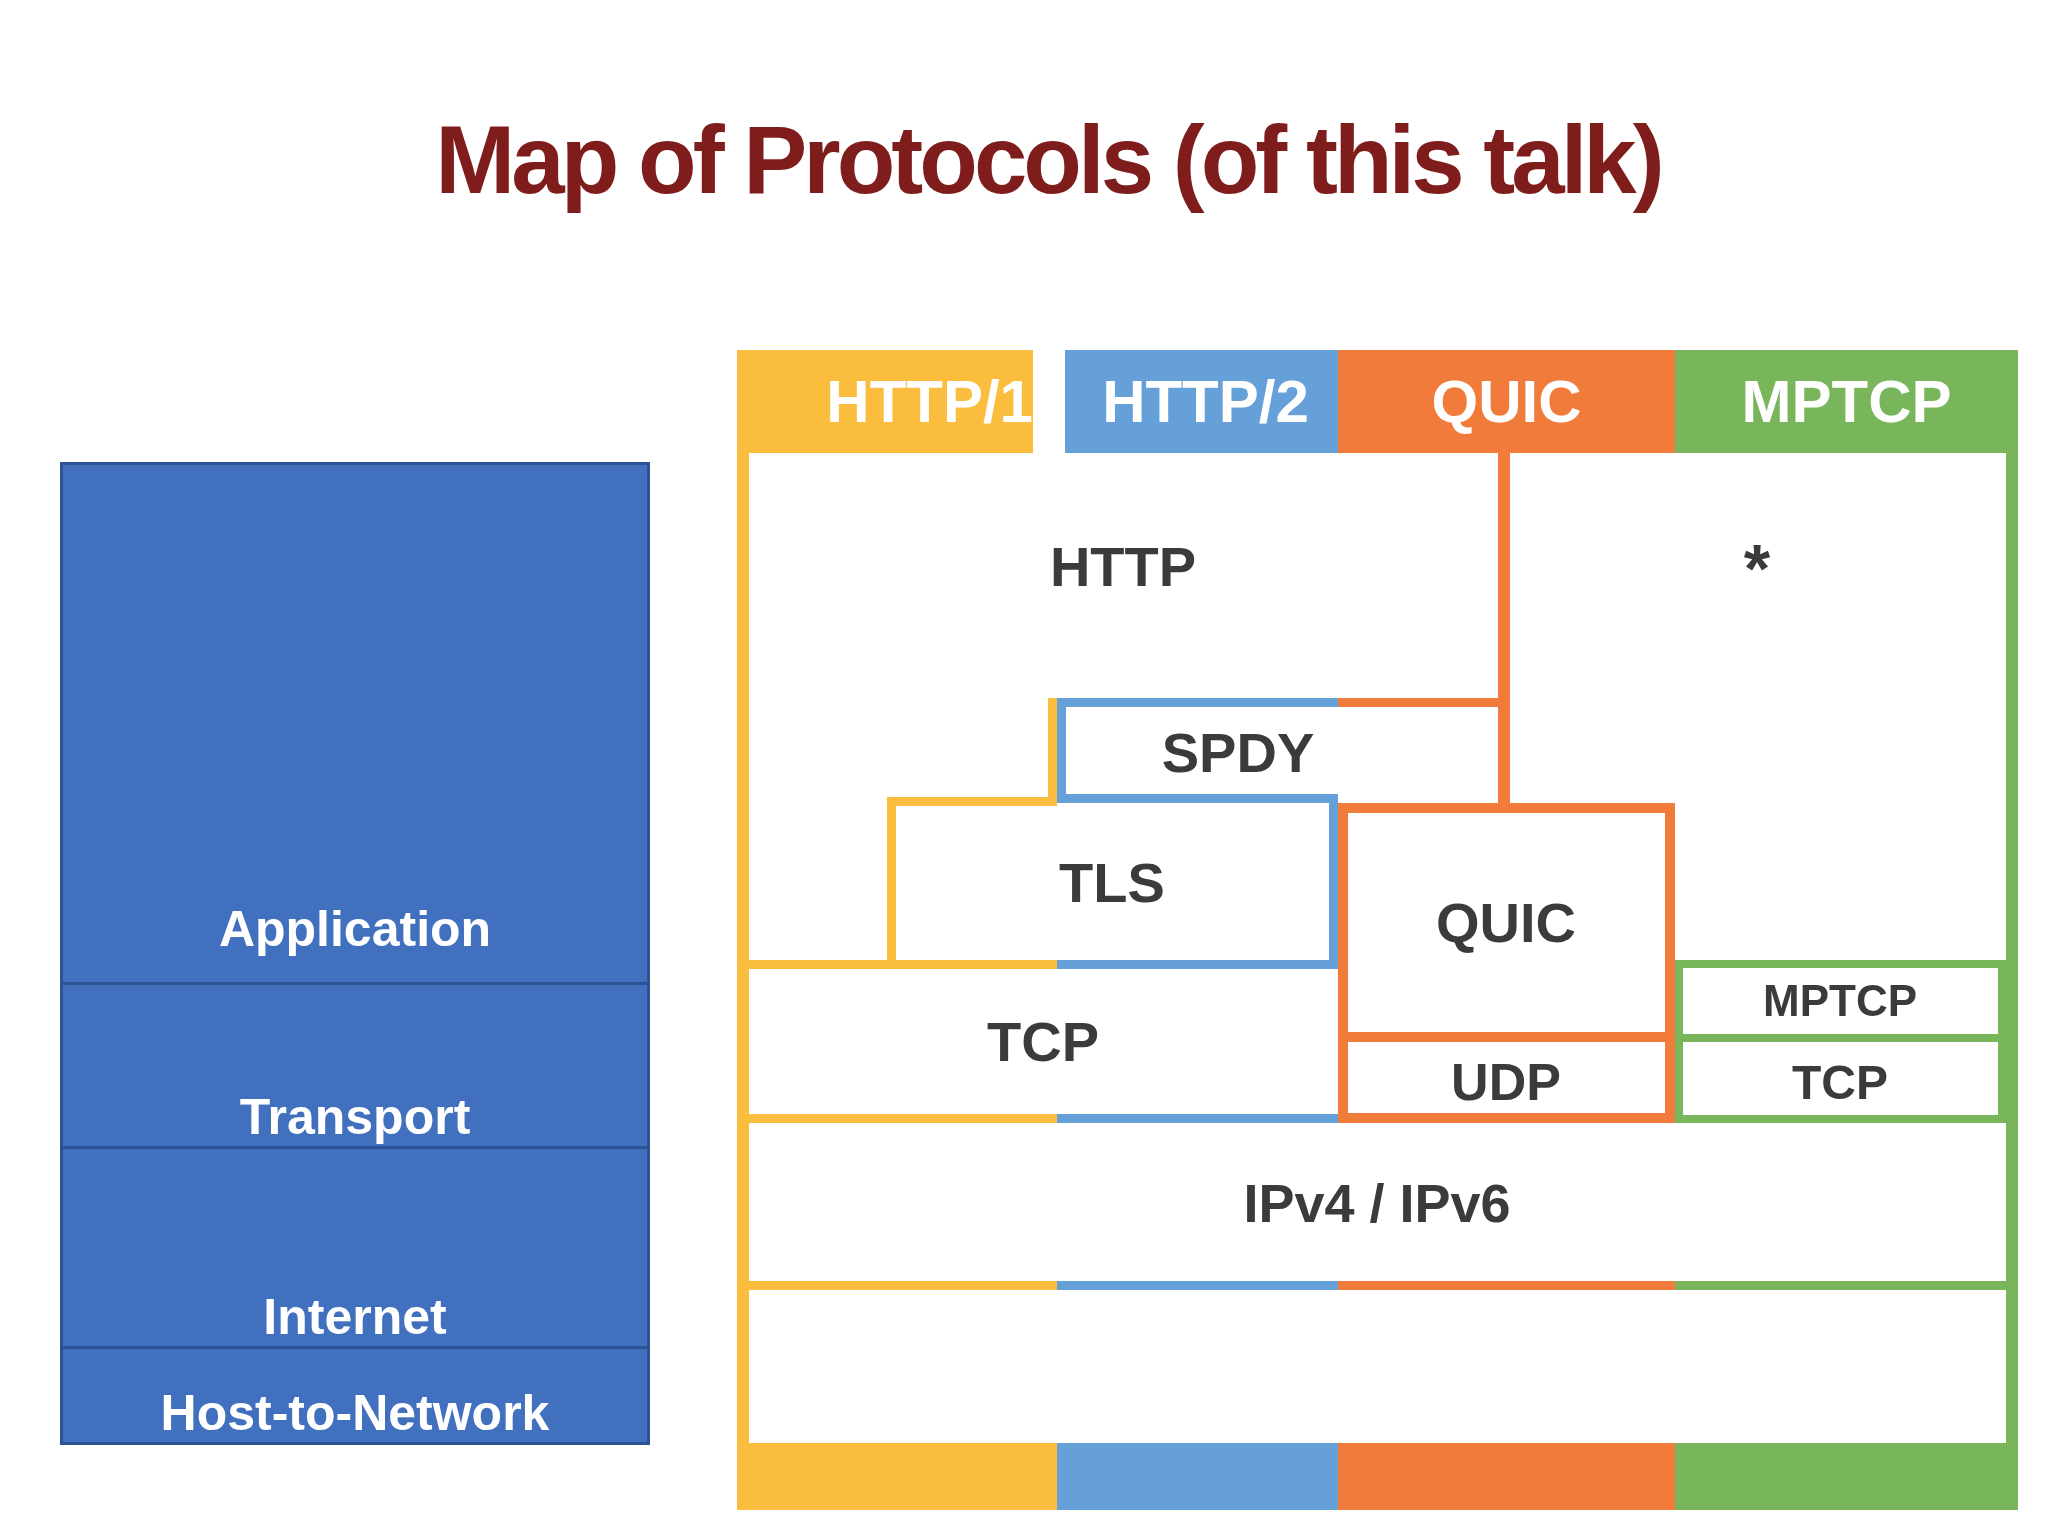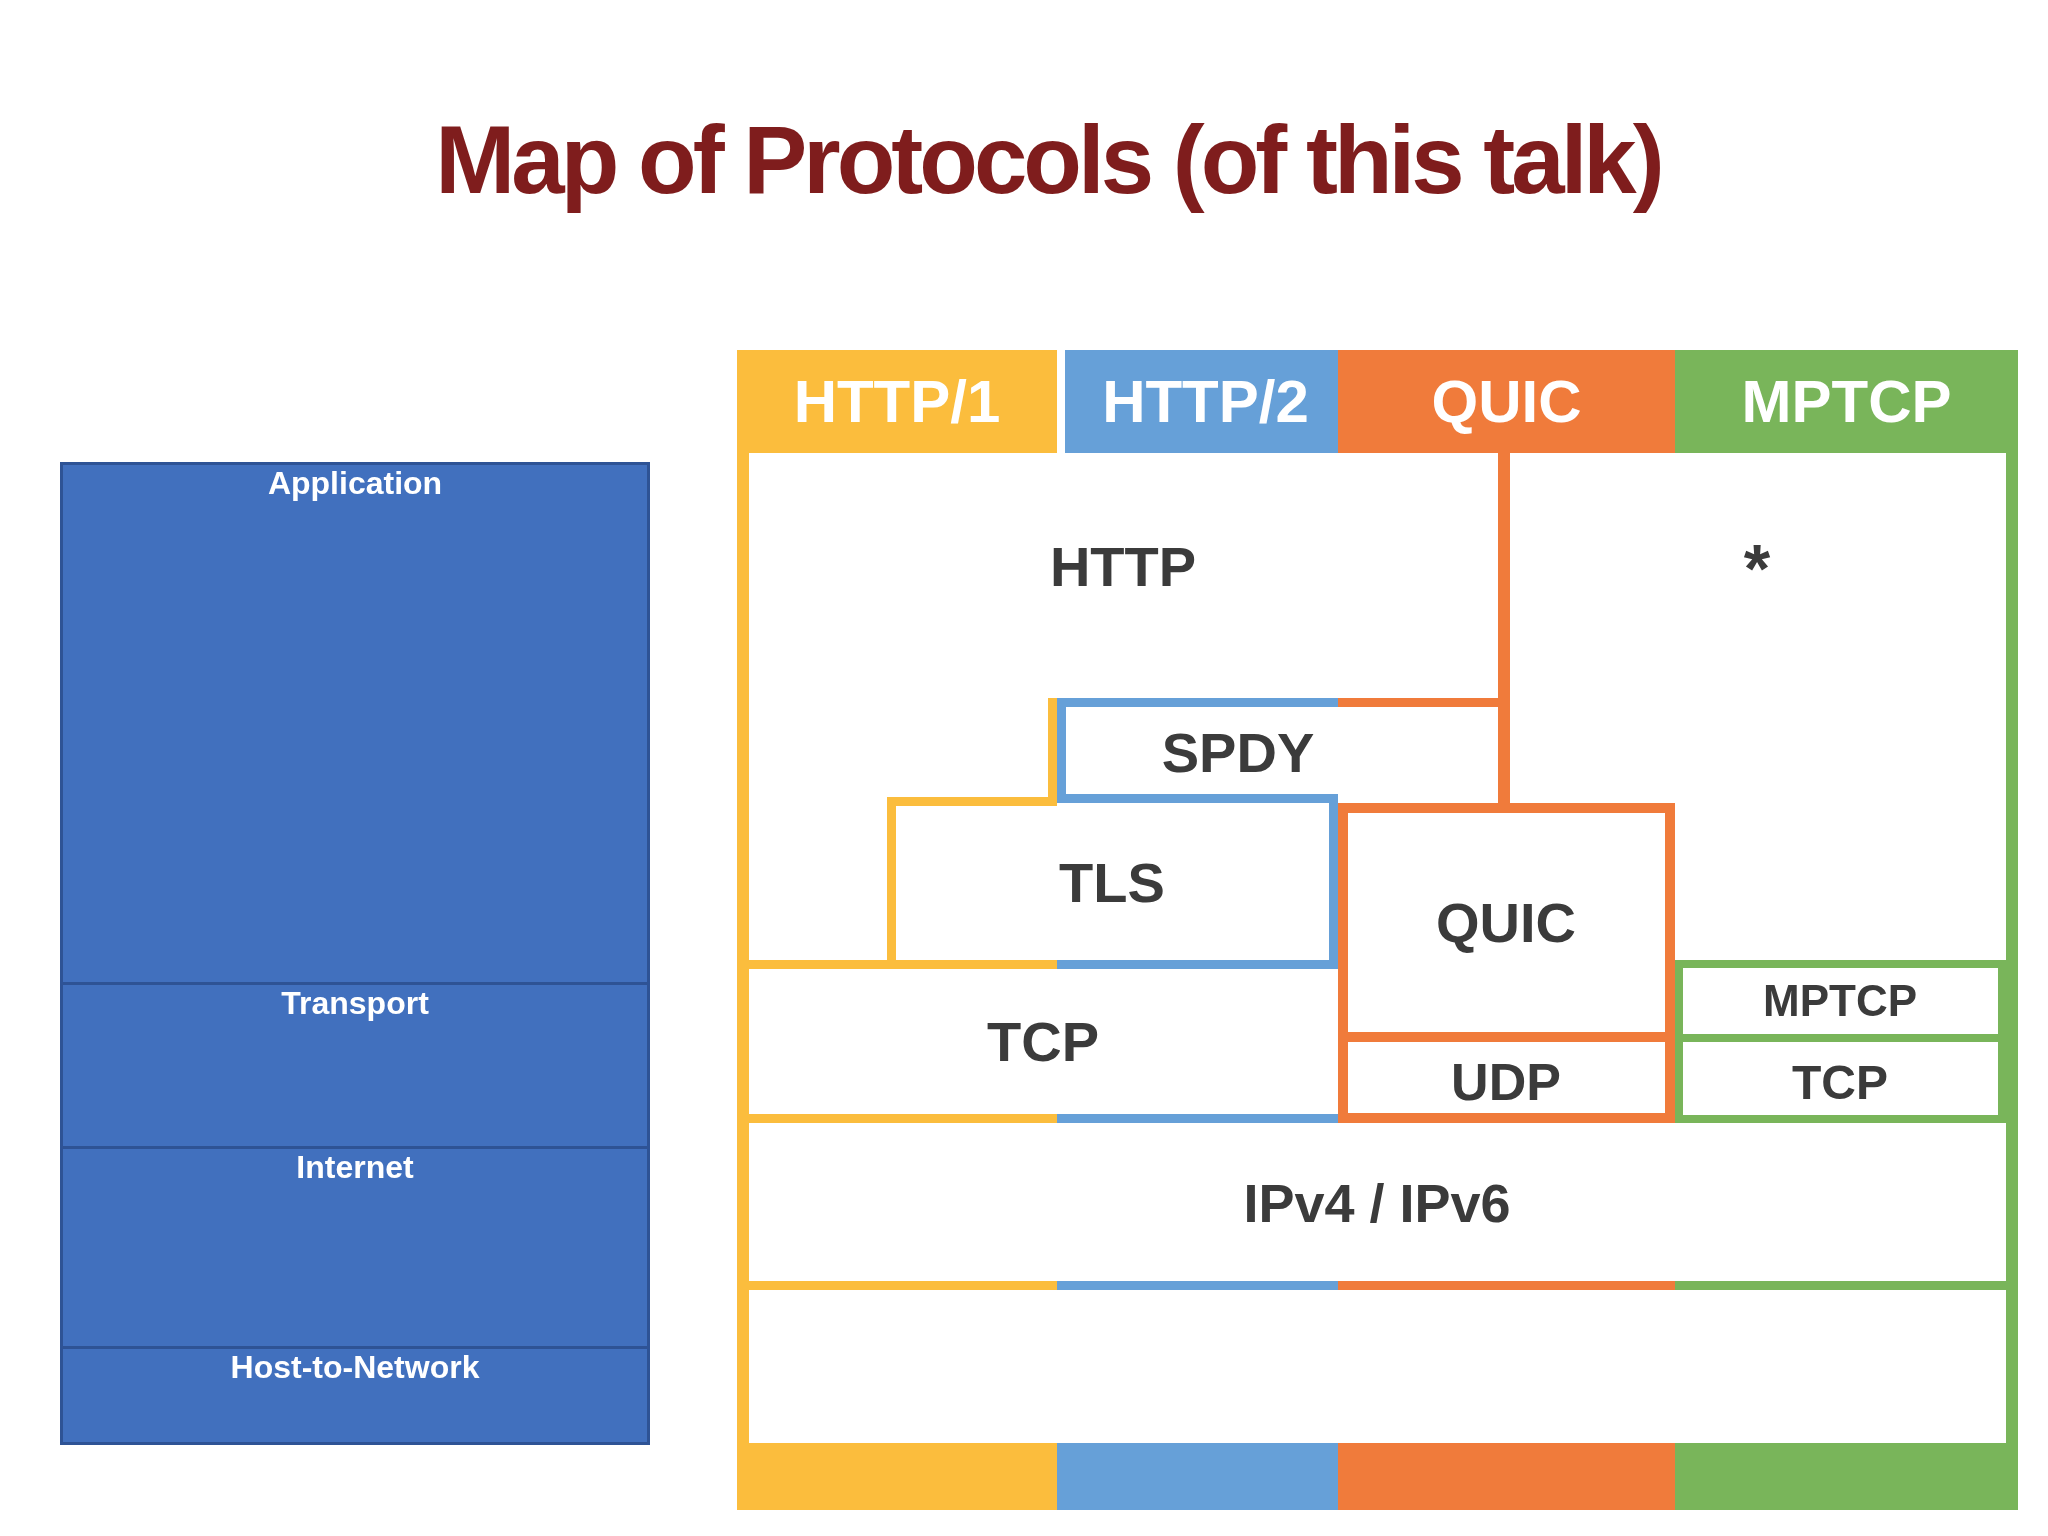--- a/index.html
+++ b/index.html
@@ -6,22 +6,22 @@
   .stage{position:relative;width:2048px;height:1536px;background:#ffffff;
          font-family:"Liberation Sans",sans-serif;overflow:hidden;}
   .seg{position:absolute;}
   .lbl{position:absolute;transform:translate(-50%,-50%);font-weight:bold;white-space:nowrap;}
   .hdr{position:absolute;display:flex;align-items:center;justify-content:center;
        font-weight:bold;font-size:60px;color:#ffffff;}
   .box{position:absolute;box-sizing:border-box;border-style:solid;background:transparent;}
   .title{position:absolute;transform:translate(-50%,-50%);font-weight:bold;
          font-size:96px;letter-spacing:-4px;white-space:nowrap;}
   .panel{position:absolute;box-sizing:border-box;display:flex;flex-direction:column;}
-  .panel-row{display:flex;align-items:flex-start;justify-content:center;
-             color:#ffffff;font-weight:bold;font-size:32px;box-sizing:border-box;}
+  .panel-row{display:flex;align-items:flex-end;justify-content:center;
+             color:#ffffff;font-weight:bold;font-size:50px;box-sizing:border-box;}
 </style>
 </head>
 <body>
 
 <div class="stage">
 
   <div class="title" style="left: 1048px; top: 160px; color: #7f1d1d;">Map of Protocols (of this talk)</div>
 
   <div class="panel" style="left: 60px; top: 462px; width: 590px; height: 983px; border: 3px solid rgb(46, 83, 149); background-color: rgb(65, 112, 190);">
     <div class="panel-row" style="height:493px;">
@@ -31,21 +31,21 @@
       <span>Transport</span>
     </div>
     <div class="panel-row" style="height: 200px; border-top: 3px solid rgb(46, 83, 149); border-right-color: rgb(46, 83, 149); border-bottom-color: rgb(46, 83, 149); border-left-color: rgb(46, 83, 149);">
       <span>Internet</span>
     </div>
     <div class="panel-row" style="flex: 1 1 0%; border-top: 3px solid rgb(46, 83, 149); border-right-color: rgb(46, 83, 149); border-bottom-color: rgb(46, 83, 149); border-left-color: rgb(46, 83, 149);">
       <span>Host-to-Network</span>
     </div>
   </div>
 
-  <div class="hdr" style="left: 737px; top: 350px; width: 320px; height: 103px; background-color: rgb(251, 189, 61);">
+  <div class="hdr" style="left: 737px; top: 350px; width: 296px; height: 103px; background-color: rgb(251, 189, 61); justify-content: flex-end;">
     <span>HTTP/1</span>
   </div>
   <div class="hdr" style="left: 1057px; top: 350px; width: 281px; height: 103px; background-color: rgb(102, 160, 216); margin-left: 8px;">
     <span>HTTP/2</span>
   </div>
   <div class="hdr" style="left: 1338px; top: 350px; width: 337px; height: 103px; background-color: rgb(240, 123, 59);">
     <span>QUIC</span>
   </div>
   <div class="hdr" style="left: 1675px; top: 350px; width: 343px; height: 103px; background-color: rgb(121, 181, 90);">
     <span>MPTCP</span>

